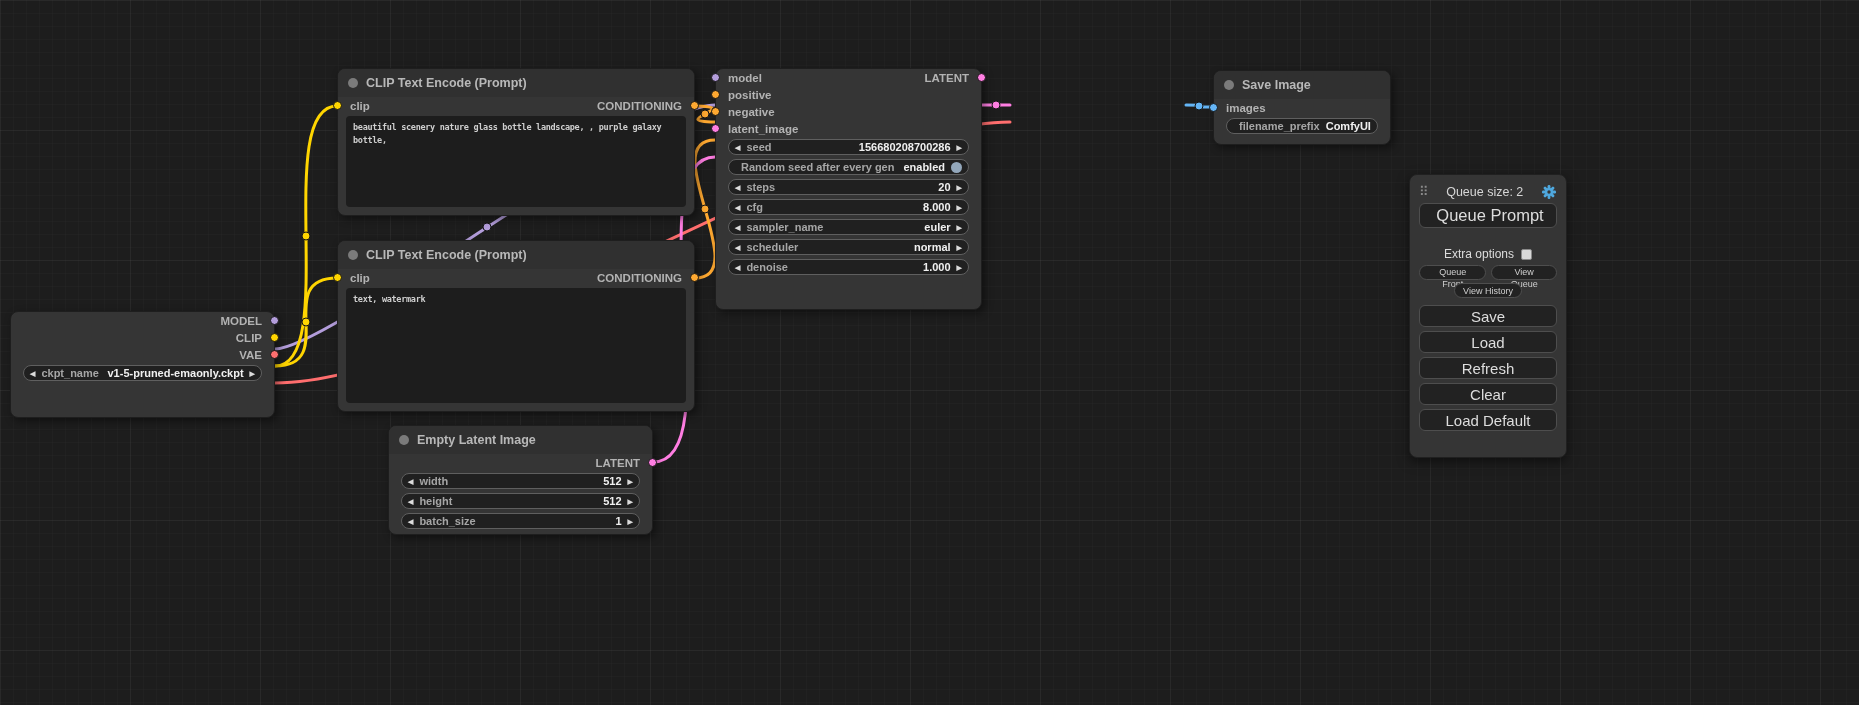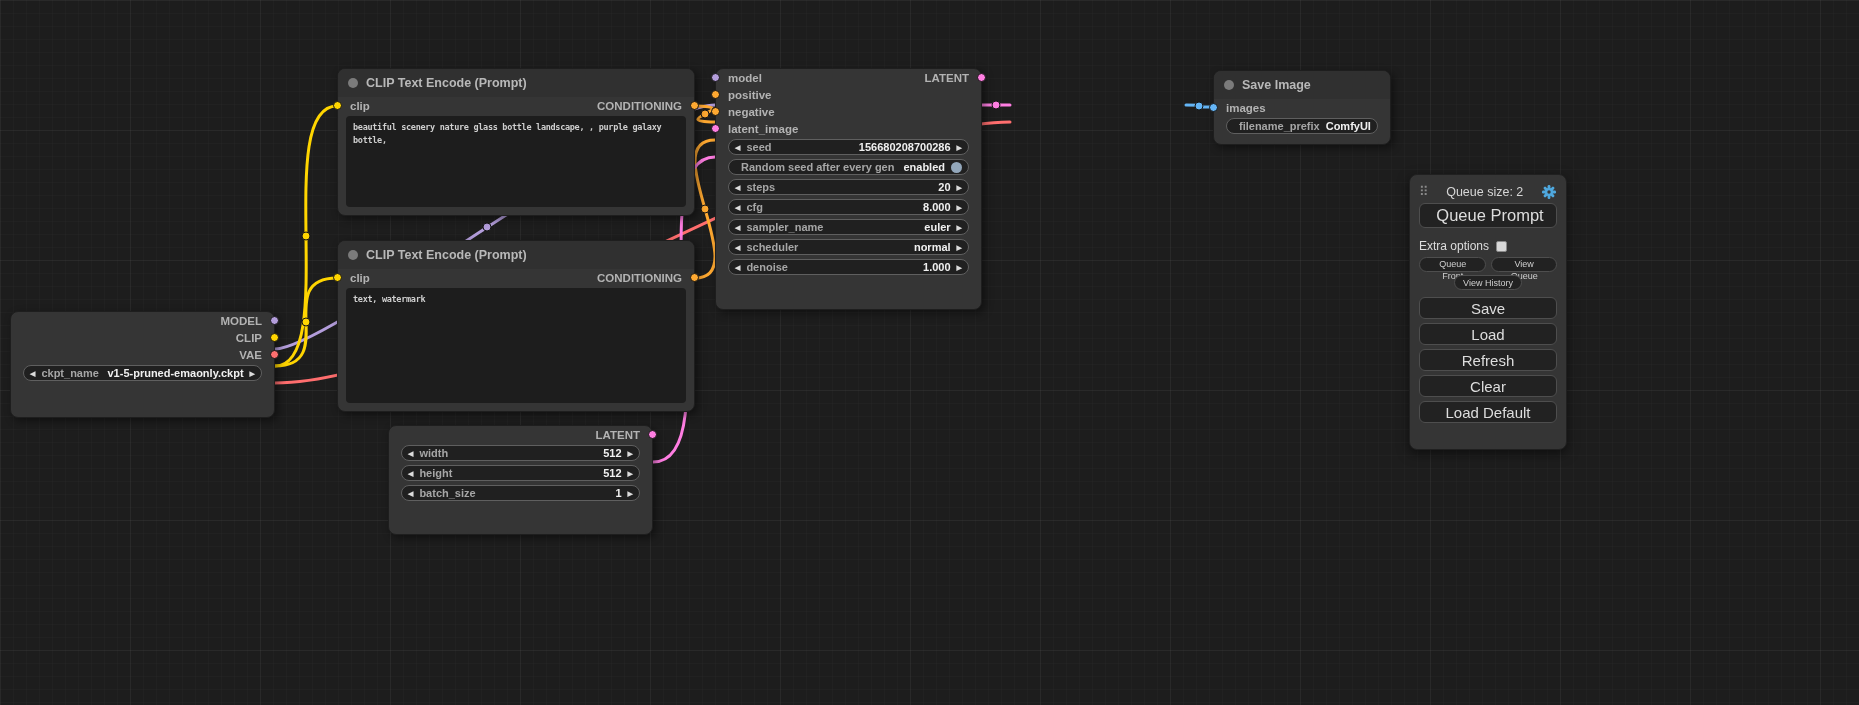--- a/index.html
+++ b/index.html
@@ -86,23 +86,23 @@
   }
   .mhead{display:flex;align-items:center;justify-content:space-between;height:17px;margin-bottom:3px;}
   .qsize{color:#d6d6d6;font-size:12.5px;}
   .drag{color:#8a8a8a;font-size:13px;line-height:1;cursor:grab;}
   .gearbtn{color:var(--c-gear);width:16px;height:16px;cursor:pointer;background:none;border:none;padding:0;display:flex;align-items:center;}
   .btn{
     display:block;width:100%;box-sizing:border-box;background:#222;
     border:1px solid #4e4e4e;color:#dddddd;border-radius:6px;
     font-family:inherit;cursor:pointer;
   }
-  .btn.big{height:25px;font-size:16.5px;margin-bottom:10px;padding-left:10px;}
+  .btn.big{height:25px;font-size:16.5px;margin-bottom:18px;padding-left:10px;}
   .btn.std{height:22px;font-size:15px;margin-bottom:4px;}
-  .extra{display:flex;align-items:center;gap:7px;height:16px;margin-bottom:3px;color:#dddddd;font-size:12px;}
+  .extra{display:flex;justify-content:center;align-items:center;gap:7px;height:16px;margin-bottom:3px;color:#dddddd;font-size:12px;}
   .cbox{width:11px;height:11px;background:#d8d8d8;border:1px solid #8a8a8a;border-radius:2px;box-sizing:border-box;cursor:pointer;}
   .btnrow{display:flex;justify-content:center;gap:5px;margin-bottom:3px;}
   .btn-sm{
     background:#222;border:1px solid #4e4e4e;color:#cfcfcf;
     font-family:inherit;font-size:9px;height:15px;line-height:12px;
     border-radius:8px;padding:0 8px;cursor:pointer;
   }
   .hist{margin-bottom:7px;}
 </style>
 </head>
@@ -174,20 +174,24 @@
     <div class="srow both">
       <span>clip</span>
       <span>CONDITIONING</span>
       <i class="dot in clip"></i>
       <i class="dot out cond"></i>
     </div>
     <div class="ta">text, watermark</div>
   </div>
 
   <div class="node" style="left:388px;top:425px;width:265px;height:110px">
+    <div class="ntitle">
+      <span class="tdot"></span>
+      <span class="ttext">Empty Latent Image</span>
+    </div>
     <div class="srow out-only">
       <span>LATENT</span>
       <i class="dot out latent"></i>
     </div>
     <div class="widget first">
       <span class="warr">◀</span>
       <span class="wlabel">width</span>
       <span class="wvalue">512</span>
       <span class="warr">▶</span>
     </div>

